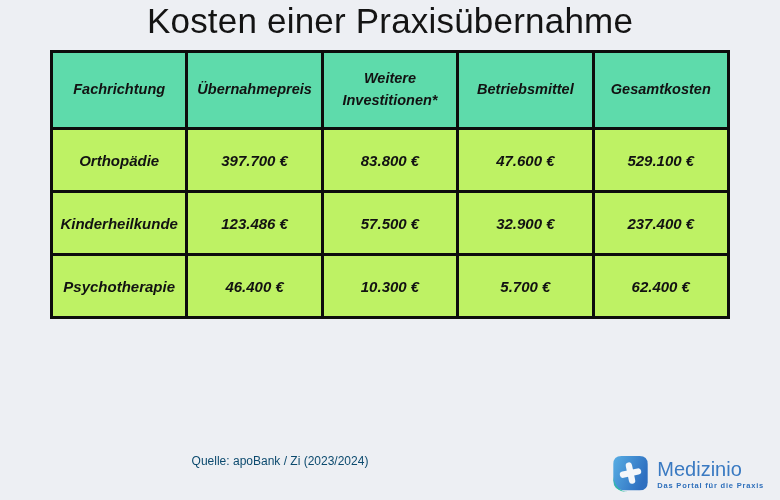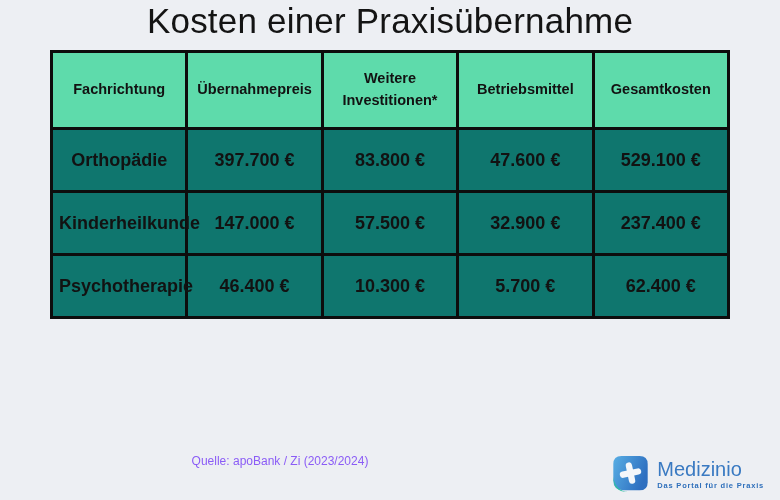--- a/index.html
+++ b/index.html
@@ -29,49 +29,50 @@
     letter-spacing: 0.2px;
     color: #141414;
   }
   table.cost-table {
     position: absolute;
     left: 50px;
     top: 50px;
     width: 680px;
     border-collapse: collapse;
     table-layout: fixed;
+    font-style: italic;
   }
   .cost-table th, .cost-table td {
     border: 3px solid #0D0D0D;
     text-align: center;
     vertical-align: middle;
     padding: 0 6px;
   }
   .cost-table th {
     background: #5EDBAB;
     height: 74px;
     font-size: 14.5px;
     font-weight: 700;
     line-height: 1.5;
   }
   .cost-table td {
     height: 60px;
-    font-size: 18px;
+    font-size: 15px;
     font-weight: 700;
-    background: #0f766e;
+    background: #bef264;
   }
   .footer-text {
     position: absolute;
     left: 0;
     top: 453px;
     width: 560px;
     text-align: center;
     font-size: 12px;
     line-height: 16px;
-    color: #8b5cf6;
+    color: #0c4a6e;
   }
   .logo {
     position: absolute;
     right: 16px;
     bottom: 7px;
     display: flex;
     align-items: center;
     gap: 8px;
   }
   .logo-icon {
@@ -117,21 +118,21 @@
     <tbody>
       <tr>
         <td>Orthopädie</td>
         <td>397.700 €</td>
         <td>83.800 €</td>
         <td>47.600 €</td>
         <td>529.100 €</td>
       </tr>
       <tr>
         <td>Kinderheilkunde</td>
-        <td>147.000 €</td>
+        <td>123.486 €</td>
         <td>57.500 €</td>
         <td>32.900 €</td>
         <td>237.400 €</td>
       </tr>
       <tr>
         <td>Psychotherapie</td>
         <td>46.400 €</td>
         <td>10.300 €</td>
         <td>5.700 €</td>
         <td>62.400 €</td>

